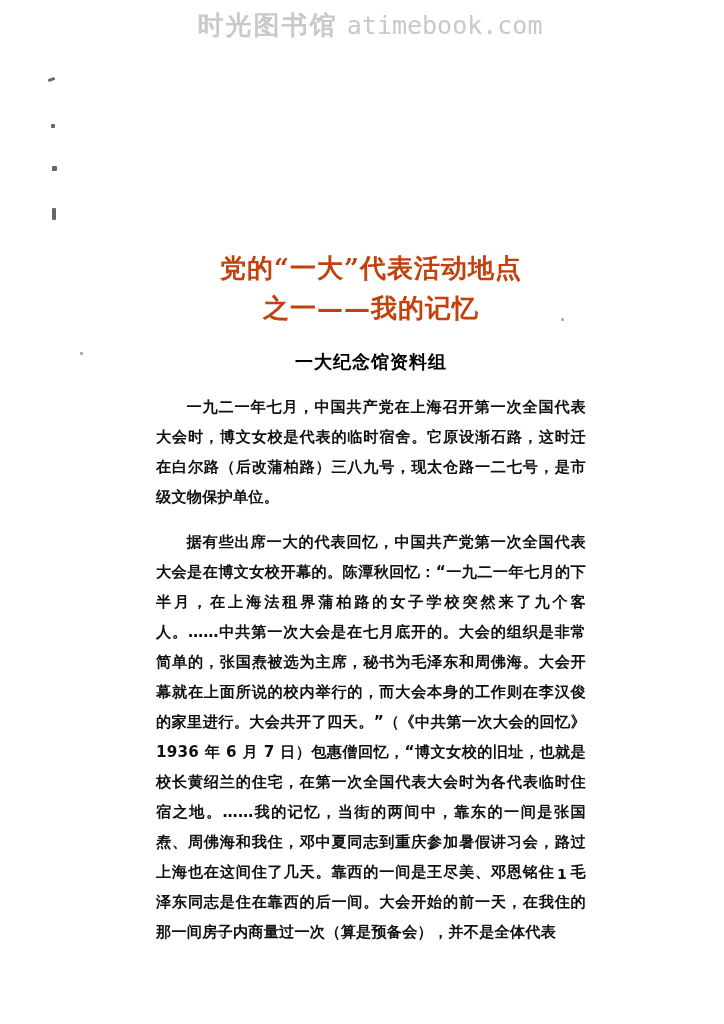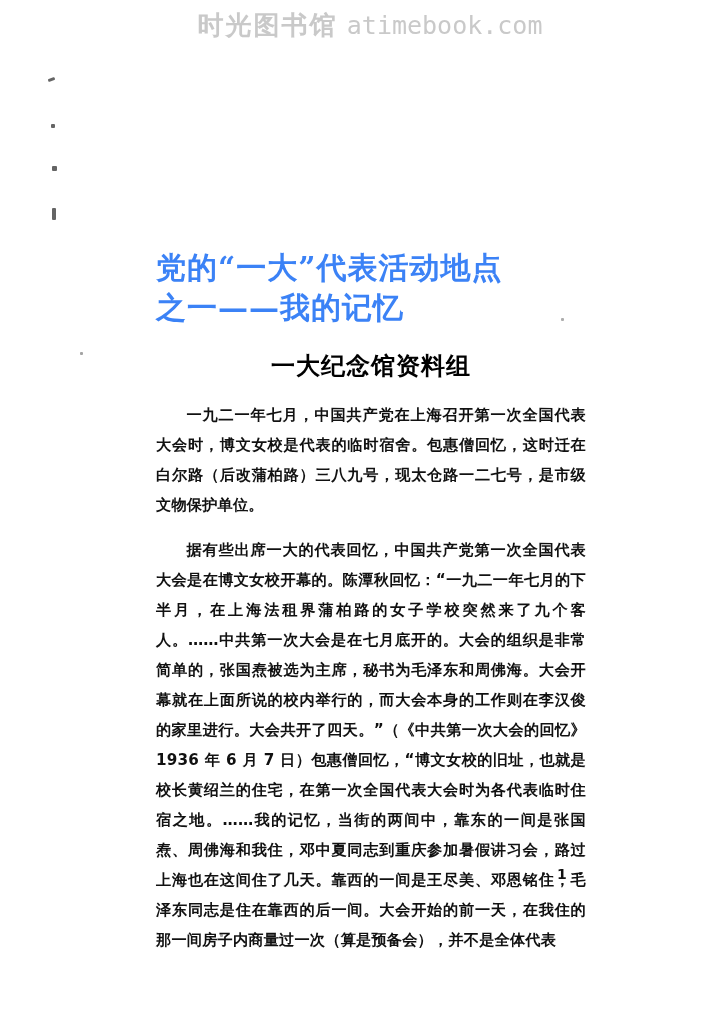--- a/index.html
+++ b/index.html
@@ -58,38 +58,38 @@
   }
 
   .content {
     position: absolute;
     left: 148px;
     top: 248px;
     width: 430px;
   }
 
   .title {
-    text-align: left;
+    text-align: center;
     font-family: "DejaVu Serif", "Liberation Serif", serif;
     font-weight: bold;
-    font-size: 30px;
+    font-size: 26px;
     line-height: 40px;
     letter-spacing: 1px;
-    color: #3b82f6;
+    color: #c2410c;
   }
   .title .line2 {
     display: block;
   }
 
   .byline {
     margin-top: 22px;
     text-align: center;
     font-family: "DejaVu Serif", "Liberation Serif", serif;
     font-weight: bold;
-    font-size: 24px;
+    font-size: 18px;
     letter-spacing: 1px;
     color: #000;
   }
 
   .para {
     margin-top: 18px;
     font-family: "DejaVu Sans", sans-serif;
     font-weight: bold;
     font-size: 15.2px;
     line-height: 30px;
@@ -136,20 +136,20 @@
 
   <div class="content">
 
     <div class="title">
       <span>党的“一大”代表活动地点</span>
       <span class="line2">之一——我的记忆</span>
     </div>
 
     <div class="byline">一大纪念馆资料组</div>
 
-    <p class="para">一九二一年七月，中国共产党在上海召开第一次全国代表大会时，博文女校是代表的临时宿舍。包惠僧回忆，这时迁在白尔路（后改蒲柏路）三八九号，现太仓路一二七号，是市级文物保护单位。</p>
+    <p class="para">一九二一年七月，中国共产党在上海召开第一次全国代表大会时，博文女校是代表的临时宿舍。它原设渐石路，这时迁在白尔路（后改蒲柏路）三八九号，现太仓路一二七号，是市级文物保护单位。</p>
     <p class="para second">据有些出席一大的代表回忆，中国共产党第一次全国代表大会是在博文女校开幕的。陈潭秋回忆：“一九二一年七月的下半月，在上海法租界蒲柏路的女子学校突然来了九个客人。……中共第一次大会是在七月底开的。大会的组织是非常简单的，张国焘被选为主席，秘书为毛泽东和周佛海。大会开幕就在上面所说的校内举行的，而大会本身的工作则在李汉俊的家里进行。大会共开了四天。”（《中共第一次大会的回忆》1936 年 6 月 7 日）包惠僧回忆，“博文女校的旧址，也就是校长黄绍兰的住宅，在第一次全国代表大会时为各代表临时住宿之地。……我的记忆，当街的两间中，靠东的一间是张国焘、周佛海和我住，邓中夏同志到重庆参加暑假讲习会，路过上海也在这间住了几天。靠西的一间是王尽美、邓恩铭住，毛泽东同志是住在靠西的后一间。大会开始的前一天，在我住的那一间房子内商量过一次（算是预备会），并不是全体代表</p>
 
   </div>
 
   <div class="folio">· 1 ·</div>
 
 </div>
 
 </body></html>

